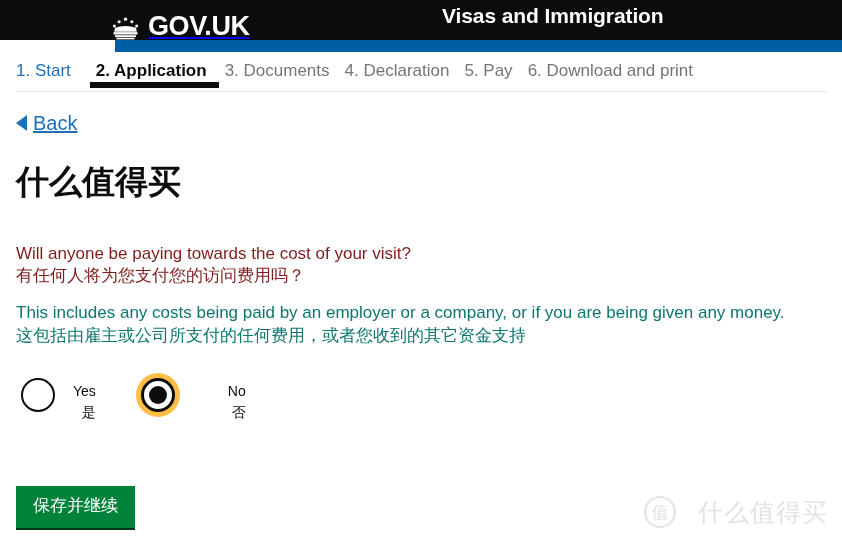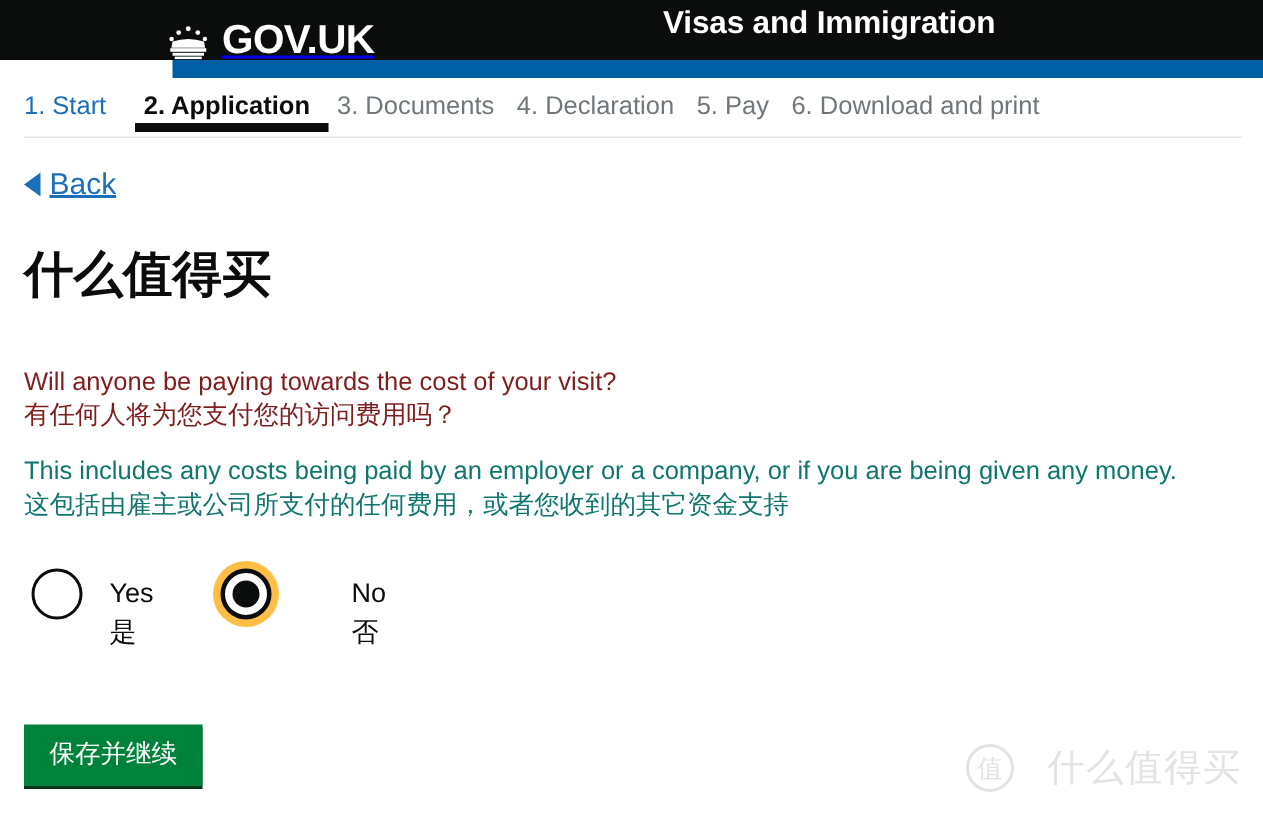--- a/index.html
+++ b/index.html
@@ -211,29 +211,30 @@
     position: absolute;
     left: 13px;
     top: 13px;
     width: 18px;
     height: 18px;
     border-radius: 50%;
     background: #0b0c0c;
   }
   .radio-labels {
     padding-top: 8px;
-    font-size: 18px;
+    font-size: 14px;
     line-height: 1.45;
     color: #0b0c0c;
+    text-align: right;
   }
   .radio-labels .lbl-zh { display: block; }
 
   
   .btn-save {
-    margin-top: 48px;
+    margin-top: 64px;
     display: inline-block;
     background: #00823b;
     color: #ffffff;
     border: none;
     box-shadow: 0 2px 0 #003618;
     font-size: 17px;
     font-family: inherit;
     padding: 11px 17px 12px 17px;
     cursor: pointer;
     line-height: 1.1;

